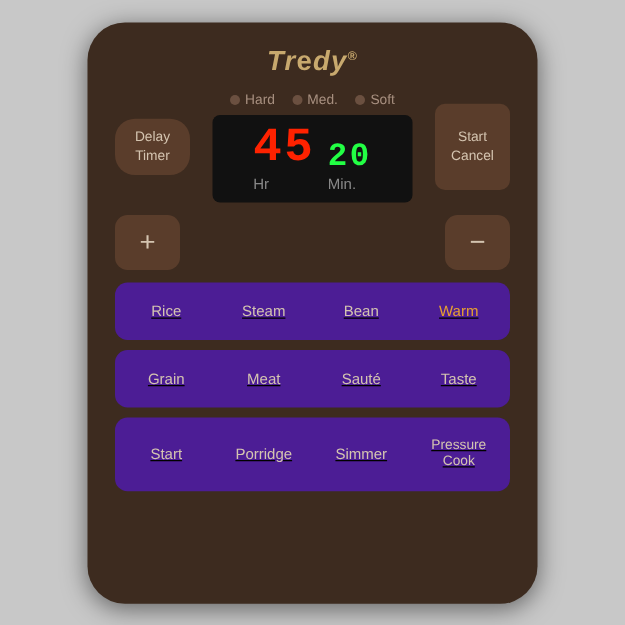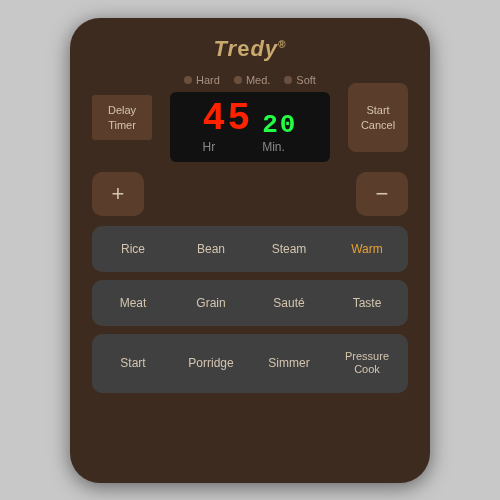--- a/index.html
+++ b/index.html
@@ -45,21 +45,21 @@
     .top-controls {
       width: 100%;
       display: flex;
       align-items: center;
       justify-content: space-between;
       gap: 8px;
     }
     .delay-timer-btn {
       background: #5a3d2b;
       border: none;
-      border-radius: 3px;
+      border-radius: 16px;
       color: #d4c4b0;
       font-size: 11px;
       padding: 8px 10px;
       cursor: pointer;
       text-align: center;
       min-width: 60px;
       line-height: 1.3;
     }
     .start-cancel-btn {
       background: #5a3d2b;
@@ -155,25 +155,26 @@
       align-items: center;
       justify-content: center;
     }
     .button-grid-section {
       width: 100%;
       display: flex;
       flex-direction: column;
       gap: 8px;
     }
     .button-row {
-      background: #404040;
+      background: #4c1d95;
       border-radius: 10px;
       display: flex;
       padding: 6px 4px;
       gap: 4px;
+      text-decoration: underline;
     }
     .func-btn {
       flex: 1;
       background: transparent;
       border: none;
       color: #d4c4b0;
       font-size: 12px;
       padding: 10px 4px;
       cursor: pointer;
       border-radius: 6px;
@@ -237,28 +238,28 @@
   <div class="center-controls">
     <button class="plus-minus-btn">+</button>
     <div style="flex:1;"></div>
     <button class="plus-minus-btn">−</button>
   </div>
 
   <div class="button-grid-section">
 
     <div class="button-row">
       <button class="func-btn">Rice</button>
+      <button class="func-btn">Steam</button>
       <button class="func-btn">Bean</button>
-      <button class="func-btn">Steam</button>
       <button class="func-btn warm">Warm</button>
     </div>
 
     <div class="button-row">
+      <button class="func-btn">Grain</button>
       <button class="func-btn">Meat</button>
-      <button class="func-btn">Grain</button>
       <button class="func-btn">Sauté</button>
       <button class="func-btn">Taste</button>
     </div>
 
     <div class="button-row">
       <button class="func-btn">Start</button>
       <button class="func-btn">Porridge</button>
       <button class="func-btn">Simmer</button>
       <button class="func-btn pressure">Pressure Cook</button>
     </div>

